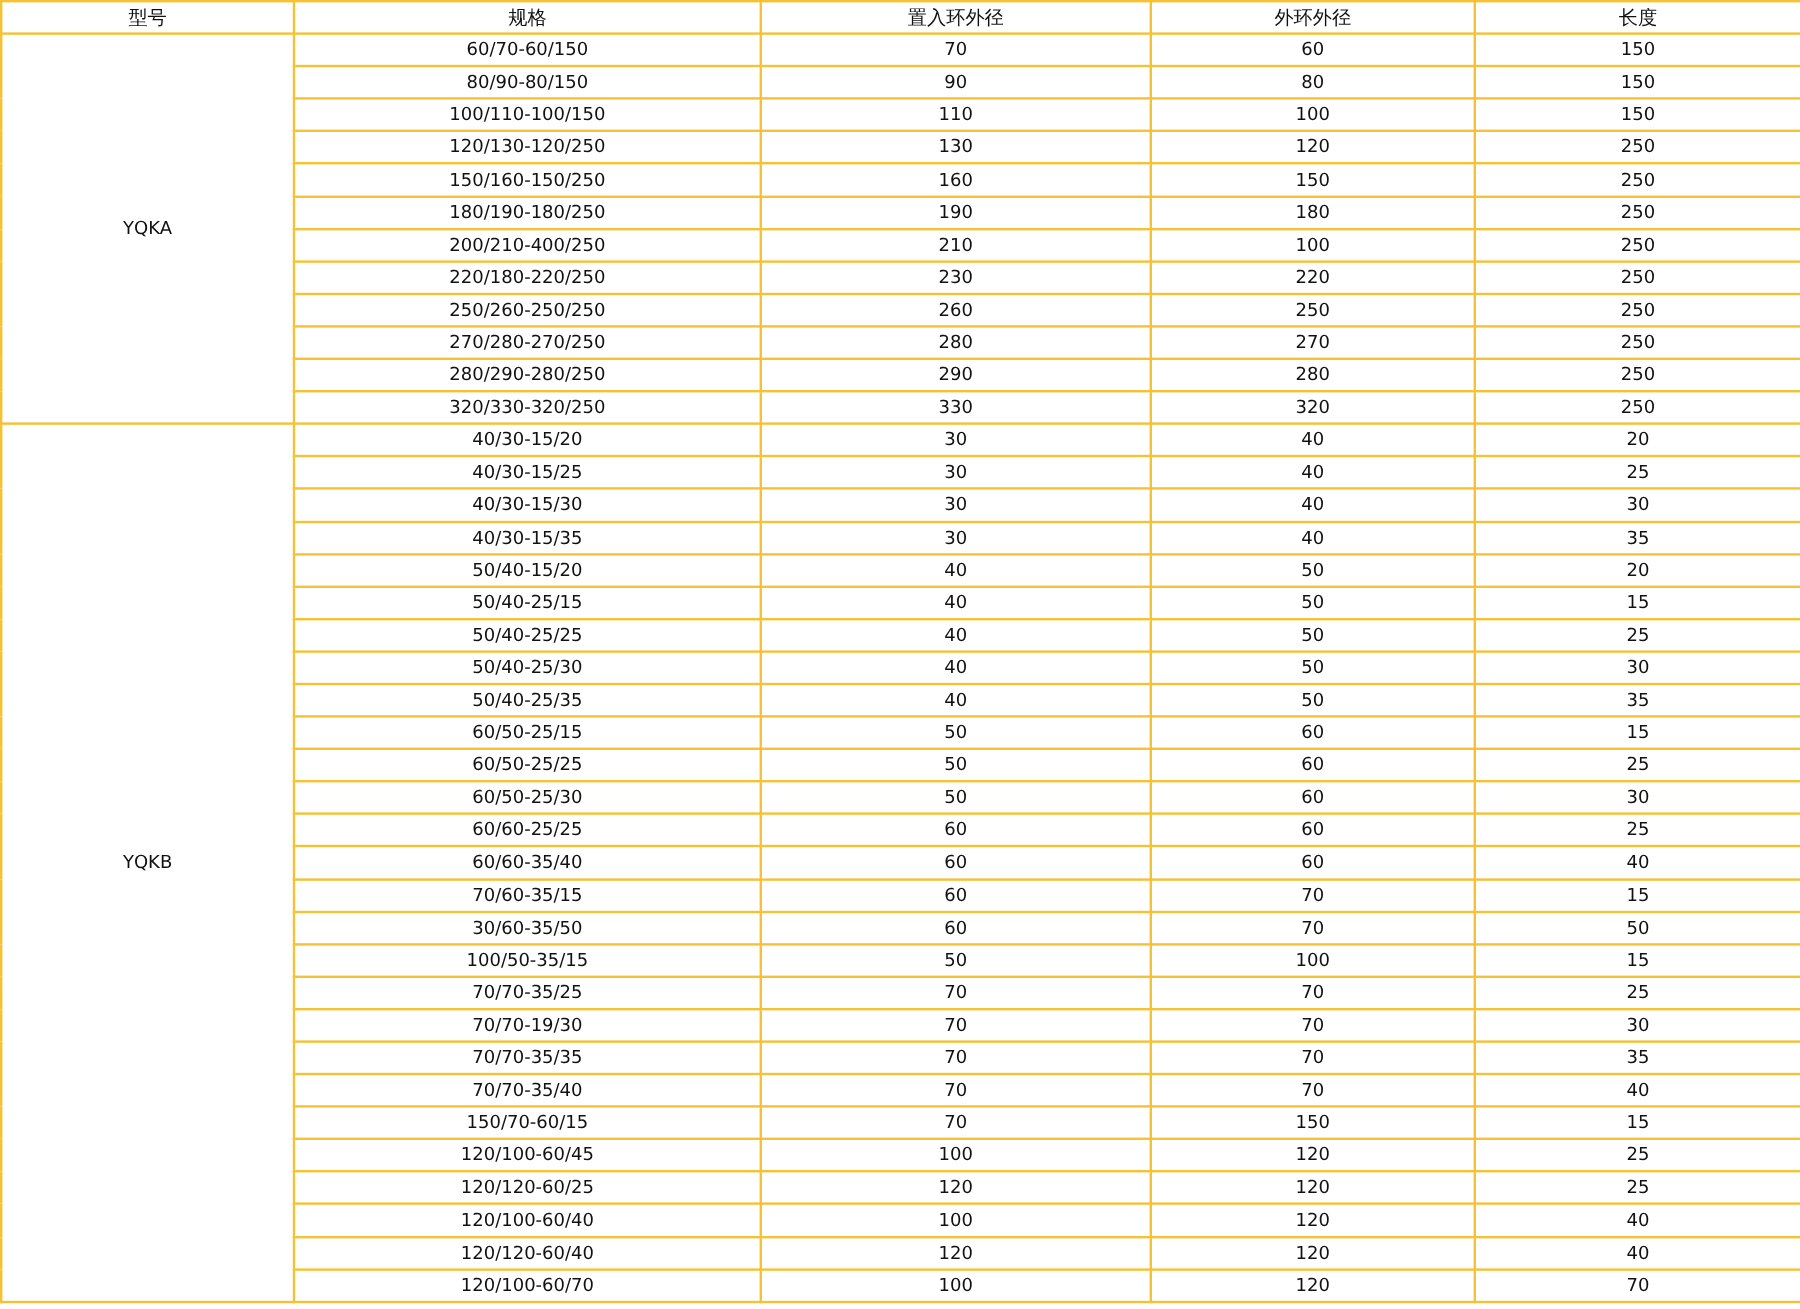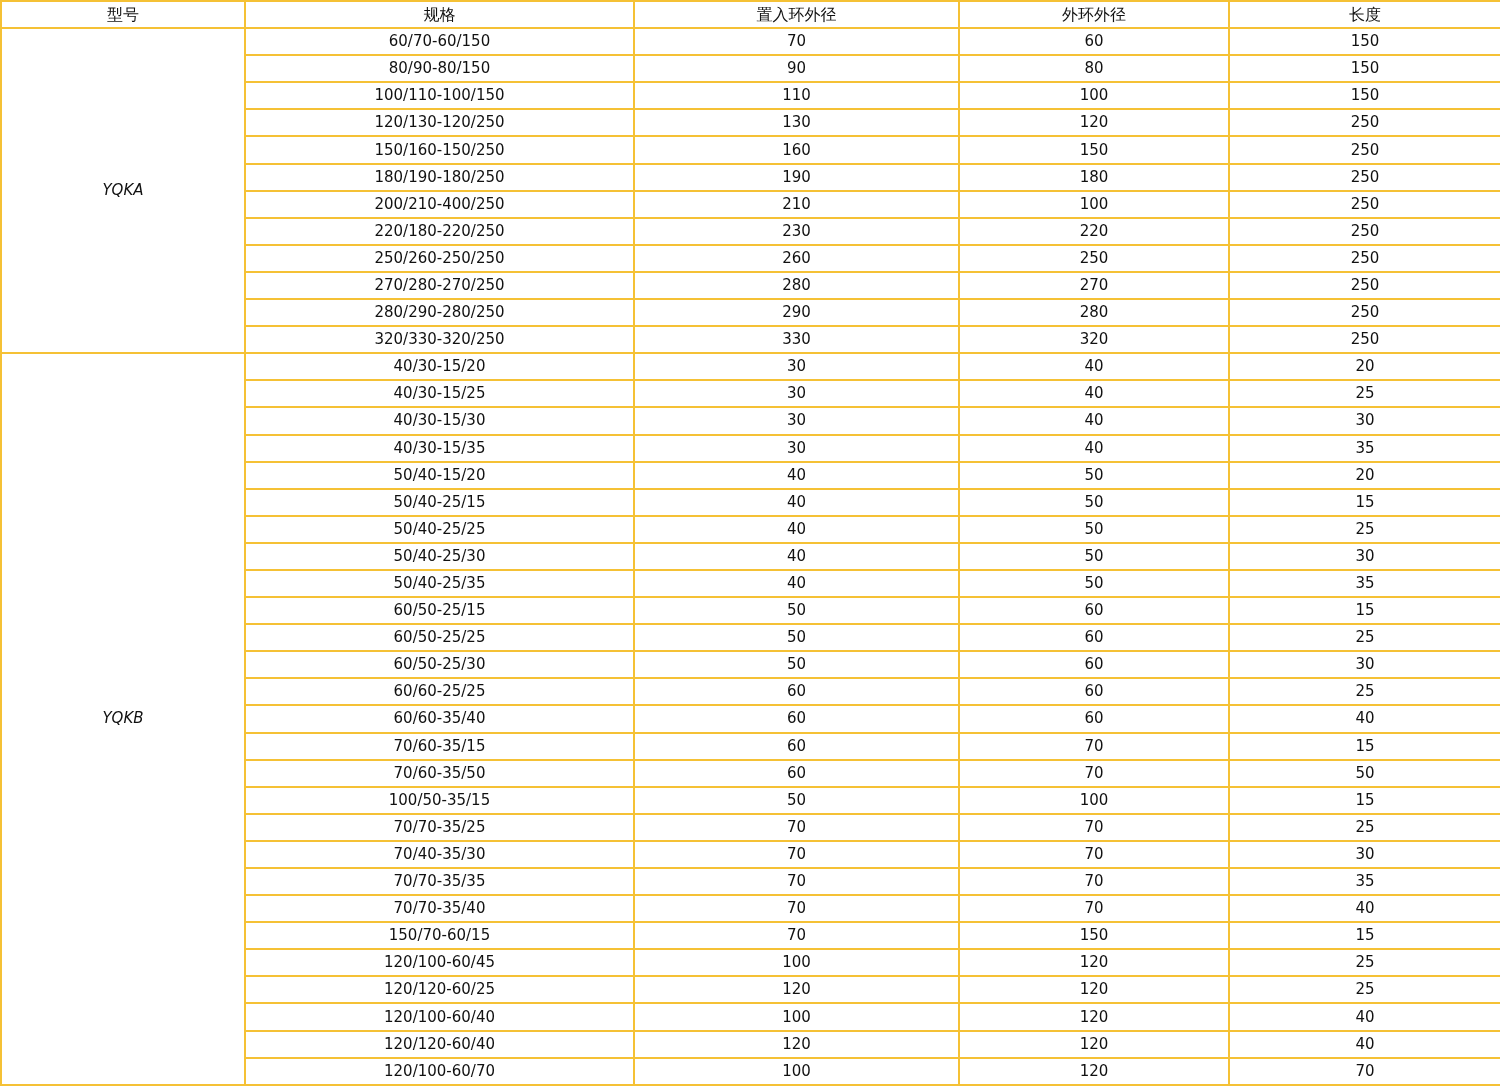--- a/index.html
+++ b/index.html
@@ -22,21 +22,21 @@
     font-weight: normal;
     white-space: nowrap;
     overflow: hidden;
   }
   th { font-size: 16px; border-radius: 12px; }
   .col-model { width: 244px; }
   .col-spec { width: 389px; }
   .col-inner { width: 325px; }
   .col-outer { width: 270px; }
   .col-len { width: 272px; }
-  td.model { vertical-align: middle; font-style: italic; }
+  td.model { vertical-align: middle; }
   td.model span { display: inline-block; font-size: 15px; }
 </style>
 </head>
 <body>
 
 <table>
   <colgroup>
     <col class="col-model">
       <col class="col-spec">
       <col class="col-inner">
@@ -211,39 +211,39 @@
         <td>60</td>
         <td>40</td>
       </tr>
       <tr>
         <td>70/60-35/15</td>
         <td>60</td>
         <td>70</td>
         <td>15</td>
       </tr>
       <tr>
-        <td>70/60-35/50</td>
+        <td>30/60-35/50</td>
         <td>60</td>
         <td>70</td>
         <td>50</td>
       </tr>
       <tr>
         <td>100/50-35/15</td>
         <td>50</td>
         <td>100</td>
         <td>15</td>
       </tr>
       <tr>
         <td>70/70-35/25</td>
         <td>70</td>
         <td>70</td>
         <td>25</td>
       </tr>
       <tr>
-        <td>70/40-35/30</td>
+        <td>70/70-19/30</td>
         <td>70</td>
         <td>70</td>
         <td>30</td>
       </tr>
       <tr>
         <td>70/70-35/35</td>
         <td>70</td>
         <td>70</td>
         <td>35</td>
       </tr>

